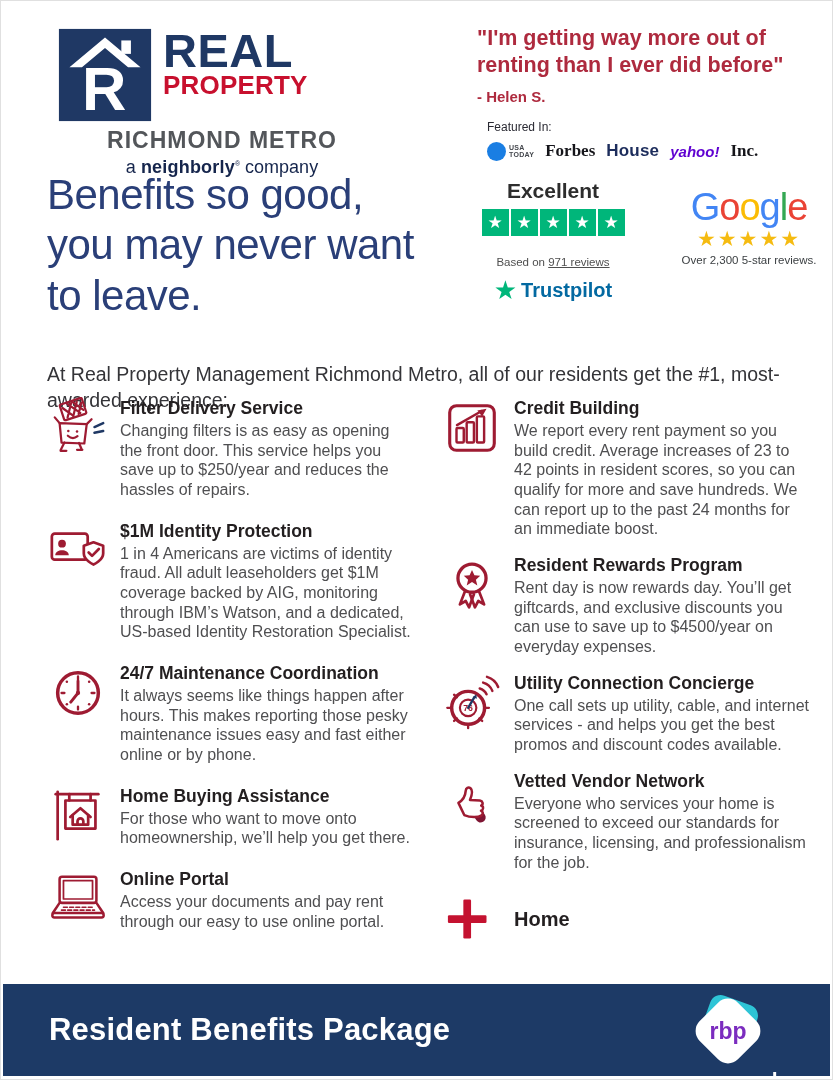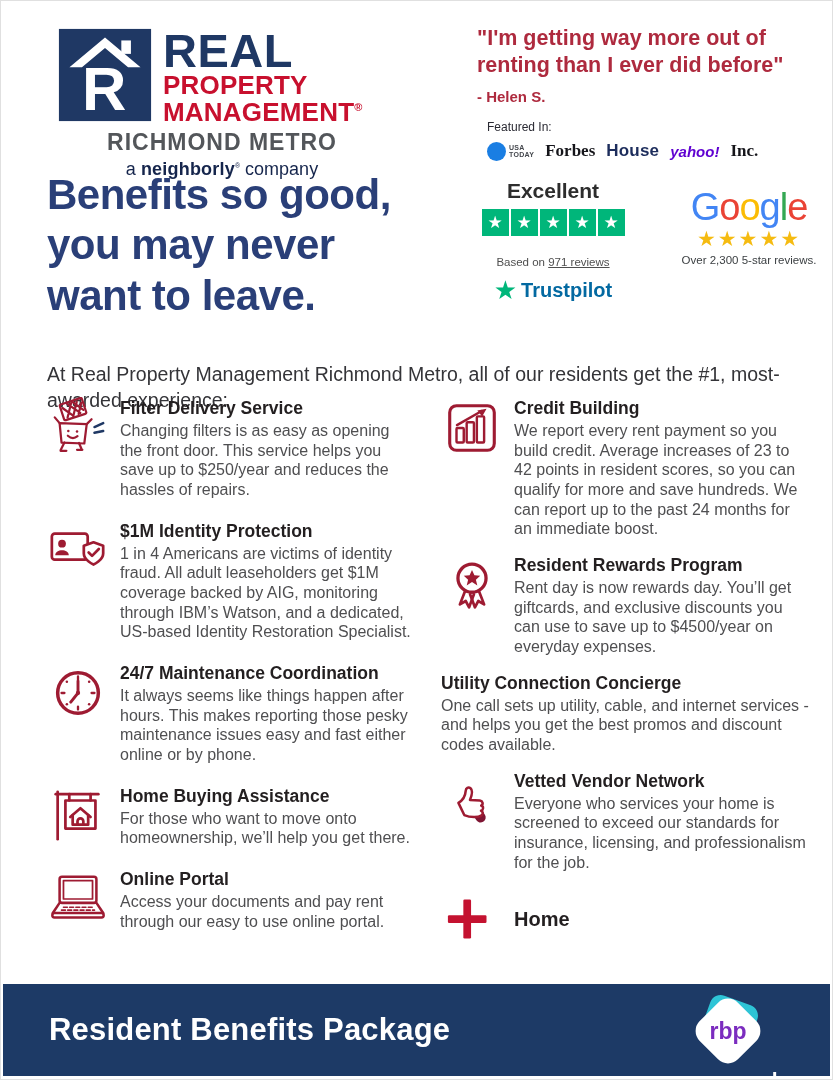--- a/index.html
+++ b/index.html
@@ -49,21 +49,21 @@
 
   
   .google-block{position:absolute;left:662px;top:187px;width:172px;text-align:center;}
   .g-word{font-size:38px;font-weight:500;letter-spacing:-1px;line-height:1;}
   .gl0{color:#4285f4;} .gl1{color:#ea4335;} .gl2{color:#fbbc05;}
   .gl3{color:#4285f4;} .gl4{color:#34a853;} .gl5{color:#ea4335;}
   .g-stars{color:#f5bb11;font-size:21px;letter-spacing:2px;margin-top:1px;}
   .g-caption{font-size:11.5px;color:#3c4043;margin-top:3px;}
 
   
-  .headline{position:absolute;left:46px;top:169px;width:382px;font-size:42px;font-weight:bold;color:#2a3f78;line-height:1.2;letter-spacing:-0.5px;}
+  .headline{position:absolute;left:46px;top:169px;width:382px;font-size:42px;font-weight:normal;color:#2a3f78;line-height:1.2;letter-spacing:-0.5px;}
   .intro{position:absolute;left:46px;top:336px;width:752px;font-size:19.5px;color:#343438;font-weight:500;line-height:1.35;margin-top:24px;}
 
   
   .benefits{position:absolute;left:46px;top:396px;width:762px;display:flex;gap:28px;}
   .bcol{display:flex;flex-direction:column;}
   .bcol-left{width:366px;gap:20px;}
   .bcol-right{width:368px;gap:15px;}
   .benefit{display:flex;align-items:flex-start;}
   .b-icon{width:62px;height:62px;flex:none;margin-right:11px;}
   .b-text{padding-top:1px;}
@@ -97,21 +97,20 @@
         <svg width="96" height="96" viewBox="0 0 100 100">
           <rect x="2" y="2" width="96" height="96" fill="#1f3864"></rect>
           <rect x="67" y="14" width="10" height="14" fill="#fff"></rect>
           <path d="M13 42 L50 11 L87 42 L74 42 L50 22 L26 42 Z" fill="#fff"></path>
           <text x="26" y="86" font-size="64" font-weight="bold" fill="#fff" font-family="Liberation Sans, sans-serif">R</text>
         </svg>
       </div>
       <div class="logo-text">
         <div class="logo-real">REAL</div>
         <div class="logo-prop">PROPERTY</div>
-        <div class="logo-mgmt"><span>MANAGEMENT</span><span class="logo-reg">®</span></div>
       </div>
     </div>
     <div class="logo-location">RICHMOND METRO</div>
     <div class="logo-tagline">
       <span>a</span>
       <span class="nb">neighborly</span><span class="treg">®</span>
       <span>company</span>
     </div>
   </div>
 
@@ -304,20 +303,33 @@
             </g>
           </svg>
         </div>
         <div class="b-text">
           <div class="b-title">Resident Rewards Program</div>
           <div class="b-body">Rent day is now rewards day. You’ll get giftcards, and exclusive discounts you can use to save up to $4500/year on everyday expenses.</div>
         </div>
       </div>
 
       <div class="benefit">
+        <div class="b-icon">
+          <svg width="62" height="62" viewBox="0 0 64 64">
+            <g class="ic">
+              <circle cx="28" cy="37" r="17" stroke-width="3.6"></circle>
+              <circle cx="28" cy="37" r="8.5" stroke-width="2.2"></circle>
+              <text x="28" y="40.5" font-size="9" font-weight="bold" fill="#9e1b32" stroke="none" text-anchor="middle" font-family="Liberation Sans, sans-serif">76</text>
+              <path d="M6.5 37 h4 M45.5 37 h4 M13.5 23.5 l3 2.5 M13.5 50.5 l3 -2.5 M28 58 v-4 M42.5 50.5 l-3 -2.5" stroke-width="2.4"></path>
+              <path d="M28 37 l6.5 -11" stroke="#1f3864" stroke-width="2.4"></path>
+              <polygon points="36.5,23 32.7,26 37,27.5" fill="#1f3864" stroke="none"></polygon>
+              <path d="M40 17 q5 1.5 7 6 M43.5 11 q7 2 9.5 8.5 M47.5 5 q8.5 2.5 11.5 10.5" stroke-width="2.6"></path>
+            </g>
+          </svg>
+        </div>
         <div class="b-text">
           <div class="b-title">Utility Connection Concierge</div>
           <div class="b-body">One call sets up utility, cable, and internet services - and helps you get the best promos and discount codes available.</div>
         </div>
       </div>
 
       <div class="benefit">
         <div class="b-icon">
           <svg width="62" height="62" viewBox="0 0 64 64">
             <rect x="33" y="35" width="10.5" height="20" rx="5" transform="rotate(-33 38 45)" fill="#7e1533"></rect>

